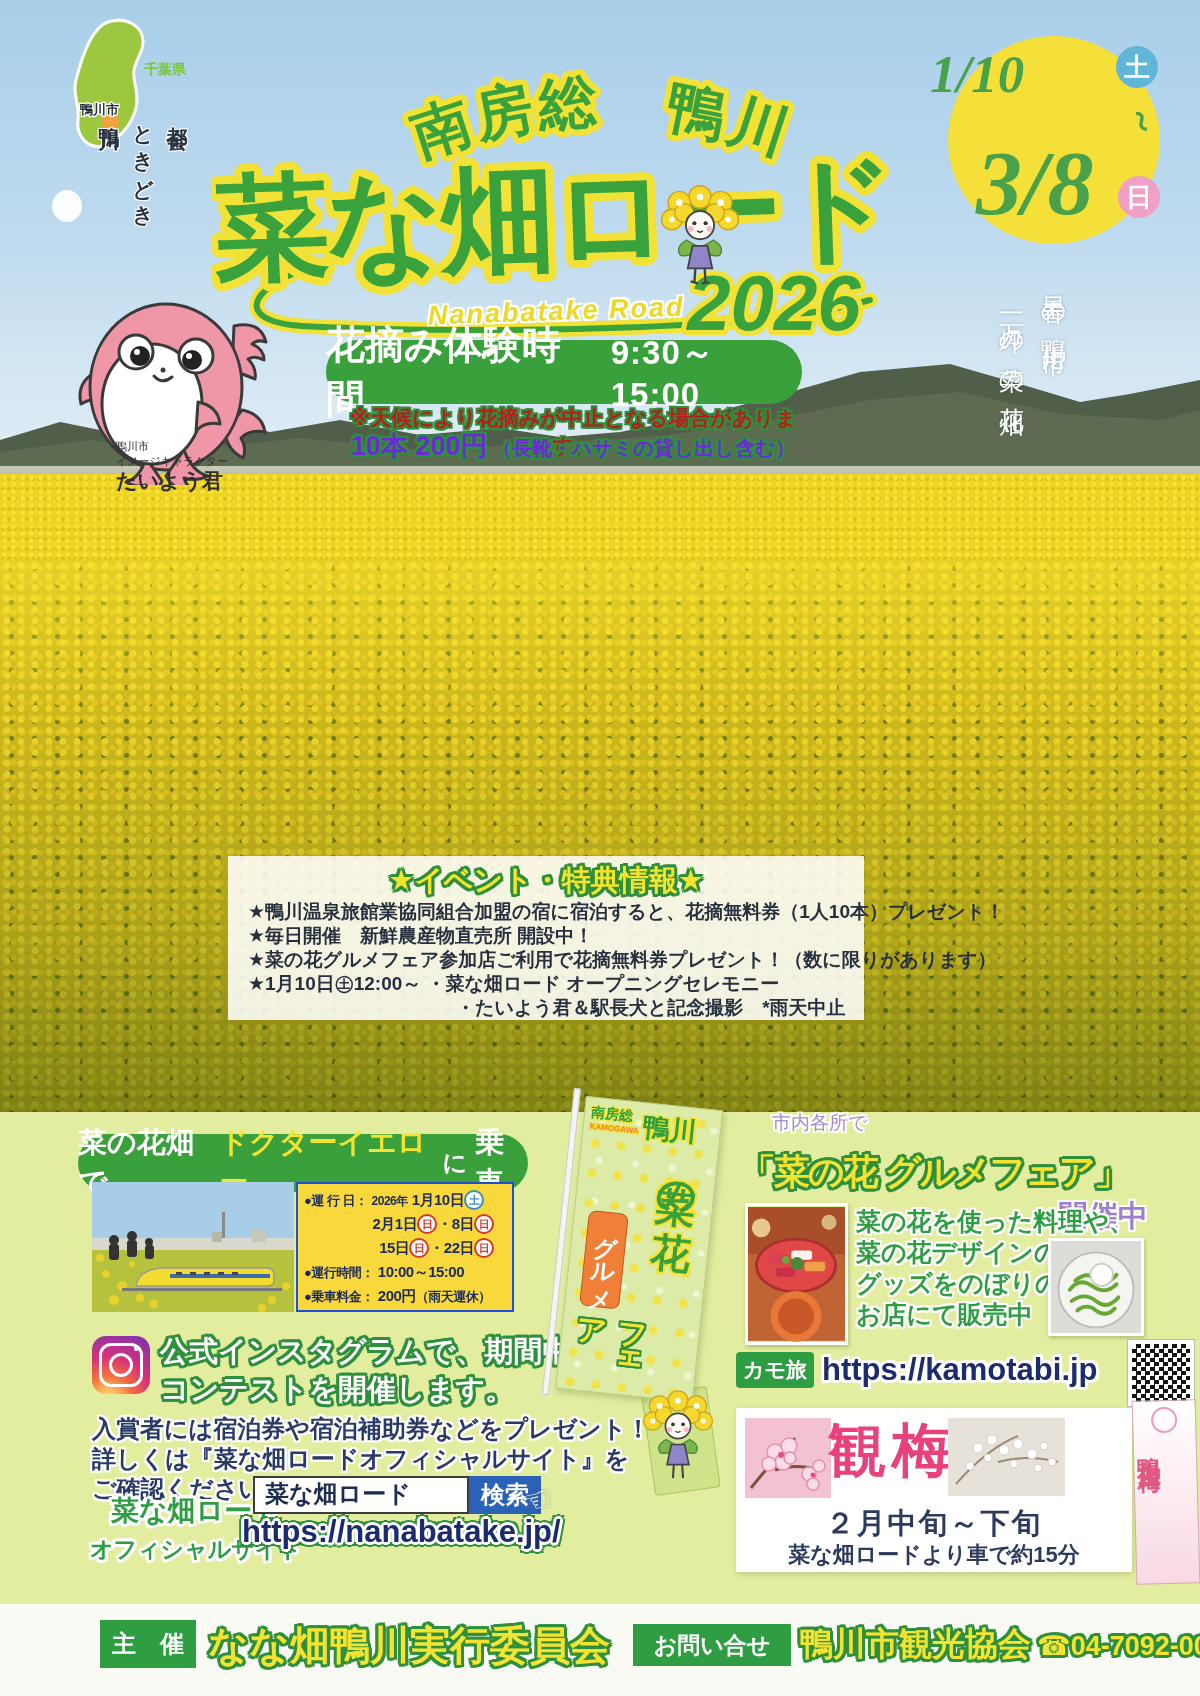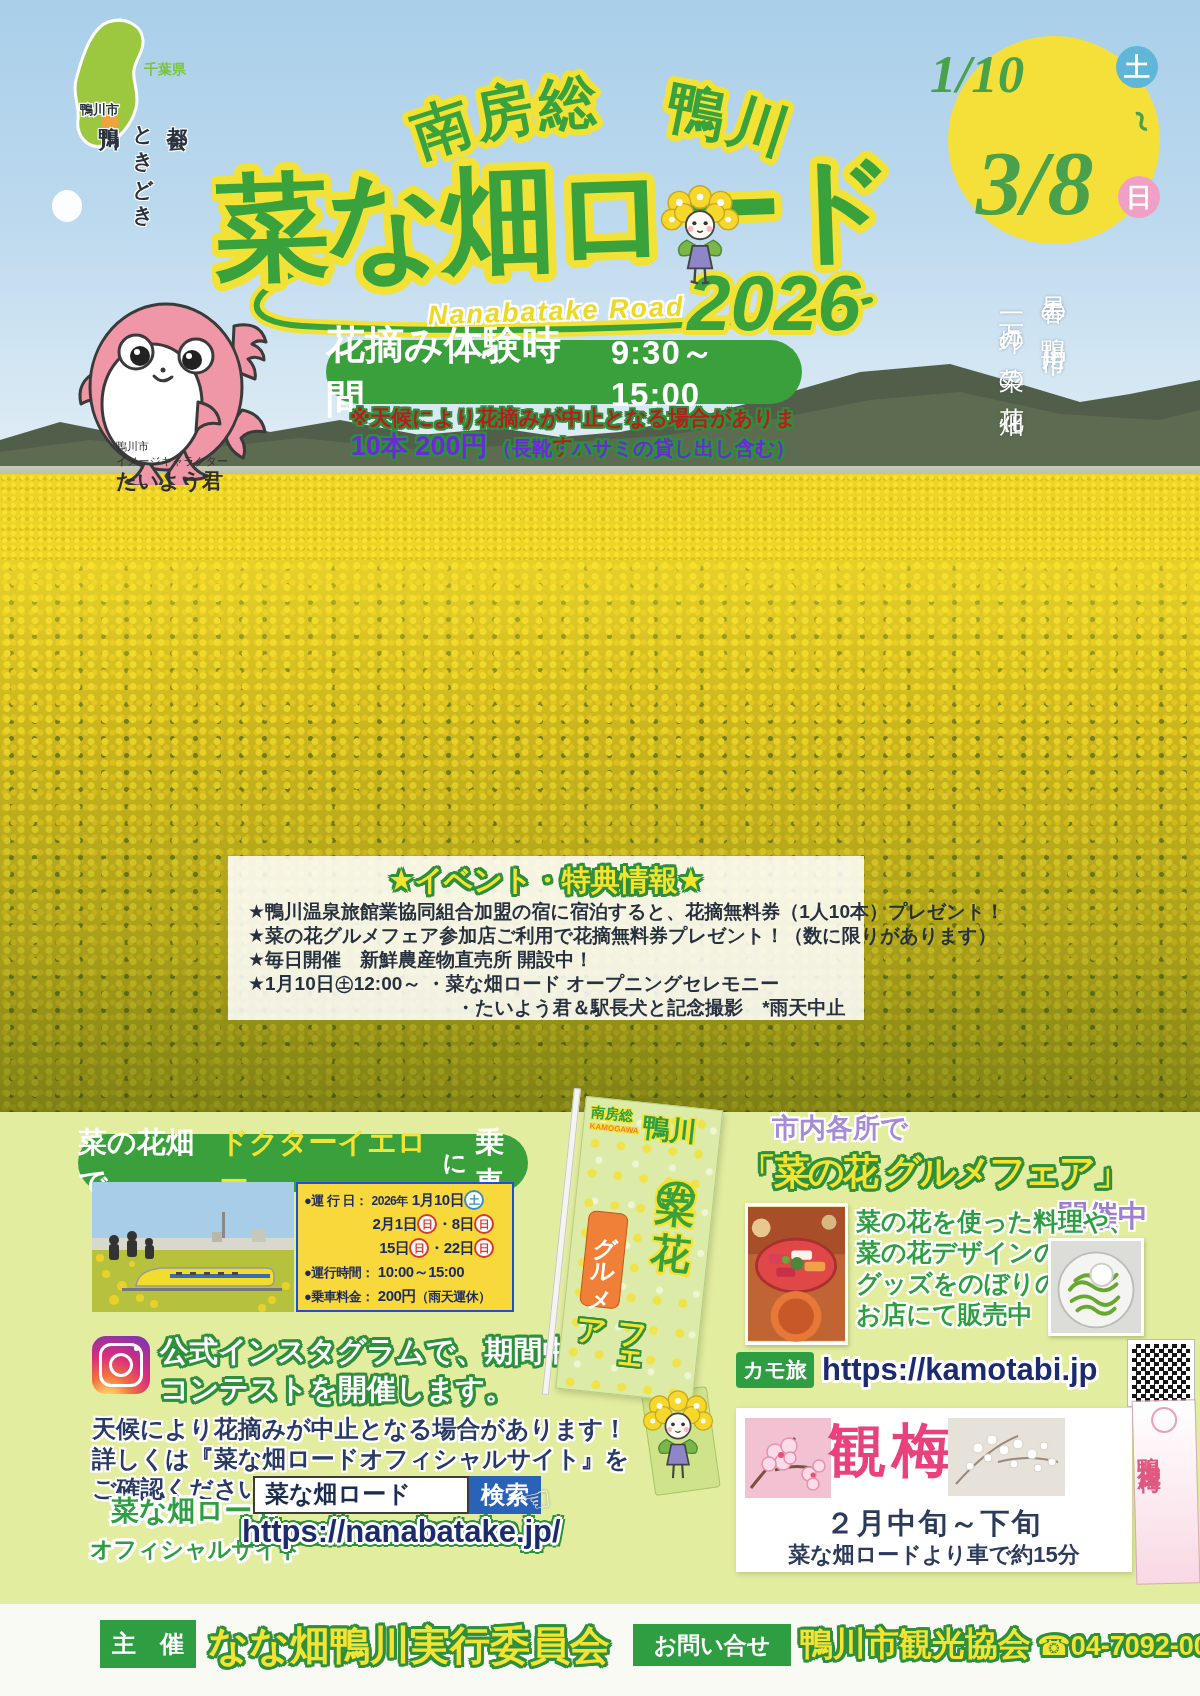--- a/index.html
+++ b/index.html
@@ -107,21 +107,21 @@
   .nobori-pole{left:574px;top:1088px;width:5px;height:306px;background:#f4f4f0;border:1px solid #c8c8c0;transform:rotate(6deg);transform-origin:top left;z-index:3;}
   .nobori-head{position:absolute;left:6px;top:6px;display:flex;align-items:flex-start;gap:4px;}
   .nobori-region{font-size:14px;font-weight:bold;color:#2f9e43;text-shadow:-1px -1px 0 #f5e332,1px -1px 0 #f5e332,-1px 1px 0 #f5e332,1px 1px 0 #f5e332;}
   .nobori-ksub{display:block;font-size:8px;color:#f08030;font-weight:bold;letter-spacing:0;}
   .nobori-city{font-size:27px;font-weight:bold;color:#2f9e43;text-shadow:-2px -1px 0 #f5e332,2px -1px 0 #f5e332,-2px 1px 0 #f5e332,2px 1px 0 #f5e332;}
   .nobori-v1{position:absolute;right:8px;top:48px;writing-mode:vertical-rl;font-size:40px;font-weight:bold;color:#3aa03c;text-shadow:-2px -2px 0 #f5e332,2px -2px 0 #f5e332,-2px 2px 0 #f5e332,2px 2px 0 #f5e332;}
   .nobori-v2{position:absolute;left:14px;top:112px;writing-mode:vertical-rl;font-size:24px;font-weight:bold;color:#fff;background:#f08038;border-radius:8px;padding:6px 3px;border:1px solid #c05818;}
   .nobori-v3{position:absolute;left:8px;top:200px;writing-mode:vertical-rl;font-size:30px;font-weight:bold;color:#f5e332;}
 
   
-  .g-lead{left:772px;top:1110px;font-size:27px;font-weight:bold;color:#a58cd4;z-index:2;}
+  .g-lead{left:772px;top:1110px;font-size:19px;font-weight:normal;color:#a58cd4;z-index:2;}
   .g-heading{left:740px;top:1148px;font-size:36px;font-weight:bold;color:#f5e332;letter-spacing:-2px;z-index:2;white-space:nowrap;}
   .g-status{left:1058px;top:1196px;font-size:30px;font-weight:bold;color:#9d7fd0;z-index:2;}
   .photo{border:3px solid #fff;box-sizing:border-box;z-index:2;box-shadow:1px 2px 4px rgba(60,80,30,.3);}
   .ph-sashimi{left:745px;top:1203px;width:103px;height:142px;}
   .ph-noodle{left:1048px;top:1238px;width:96px;height:98px;}
   .g-body{left:856px;top:1206px;font-size:25px;font-weight:bold;color:#2f9e43;line-height:31px;z-index:2;white-space:nowrap;}
   .kamotabi{left:736px;top:1352px;display:flex;align-items:center;gap:8px;z-index:2;}
   .kamotabi .badge{background:#2f9e43;color:#fff;font-size:21px;font-weight:bold;padding:4px 7px;border-radius:4px;}
   .kamotabi .url{font-size:31px;font-weight:bold;color:#1c2a6e;}
   .qr{left:1128px;top:1340px;width:58px;height:58px;background:repeating-conic-gradient(#151515 0% 25%,#fff 0% 50%) 0 0/9px 9px;border:4px solid #fff;box-shadow:0 0 0 1px #bbb;z-index:2;}
@@ -269,22 +269,22 @@
   <div class="abs note1 og">※天候により花摘みが中止となる場合があります。</div>
   <div class="abs note2">
     <span class="p og">10本 200円</span>
     <span class="pn og">（長靴・ハサミの貸し出し含む）</span>
   </div>
 
   <div class="abs event-box">
     <div class="eb-title og3">★イベント・特典情報★</div>
     <div class="eb-lines">
       <div class="eb-line">★鴨川温泉旅館業協同組合加盟の宿に宿泊すると、花摘無料券（1人10本）プレゼント！</div>
+      <div class="eb-line">★毎日開催　新鮮農産物直売所 開設中！</div>
       <div class="eb-line">★菜の花グルメフェア参加店ご利用で花摘無料券プレゼント！（数に限りがあります）</div>
-      <div class="eb-line">★毎日開催　新鮮農産物直売所 開設中！</div>
       <div class="eb-line">★1月10日㊏12:00～ ・菜な畑ロード オープニングセレモニー</div>
       <div class="eb-line eb-indent">・たいよう君＆駅長犬と記念撮影　*雨天中止</div>
     </div>
   </div>
 
   <div class="abs bottom-bg"></div>
 
   <div class="abs dy-banner">
     <span class="w1">菜の花畑で</span>
     <span class="y">ドクターイエロー</span>
@@ -354,21 +354,21 @@
   <div class="abs insta-icon">
     <div class="frame"></div>
     <div class="lens"></div>
     <div class="dot"></div>
   </div>
   <div class="abs insta-text og3">
     <div>公式インスタグラムで、期間中フォト</div>
     <div>コンテストを開催します。</div>
   </div>
   <div class="abs insta-body ow">
-    <div>天候により花摘みが中止となる場合があります！</div>
+    <div>入賞者には宿泊券や宿泊補助券などをプレゼント！</div>
     <div>詳しくは『菜な畑ロードオフィシャルサイト』を</div>
     <div>ご確認ください。</div>
   </div>
 
   <div class="abs search-row">
     <div class="search-box">菜な畑ロード</div>
     <div class="search-btn">検索</div>
     <span class="hand">☞</span>
   </div>
 

